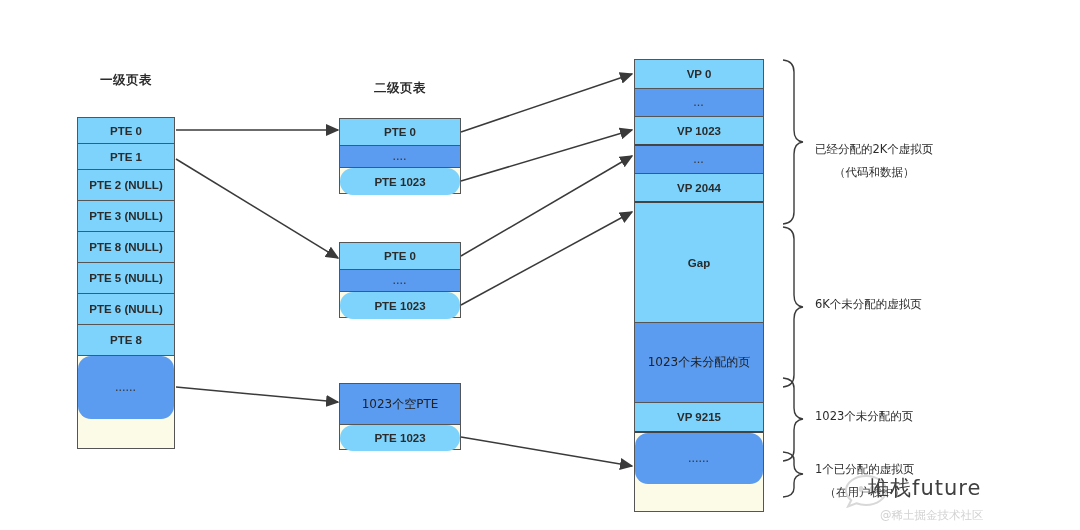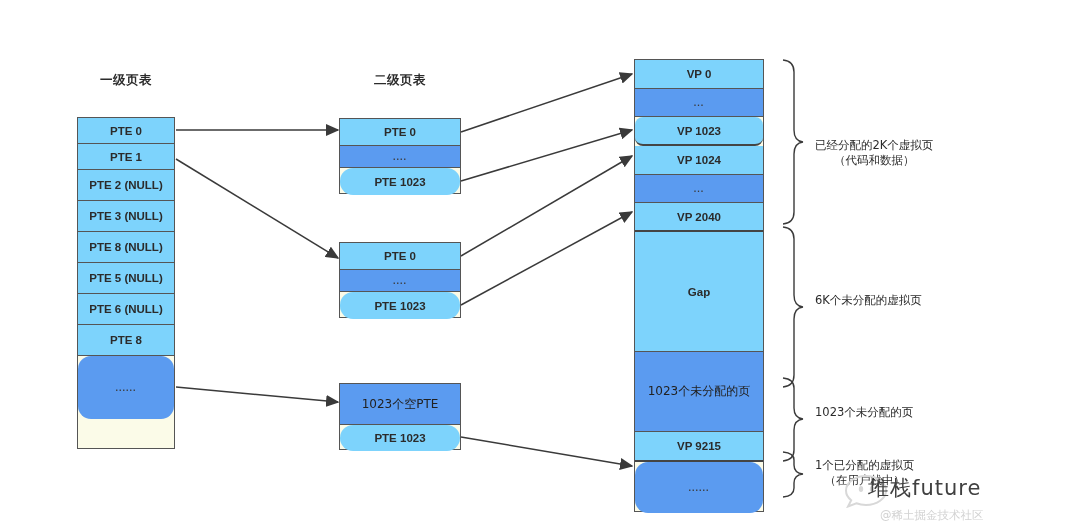--- a/index.html
+++ b/index.html
@@ -17,21 +17,21 @@
     box-sizing:border-box;border-bottom:1.3px solid #555;background:#7dd3fc;
     display:flex;align-items:center;justify-content:center;
     font-size:11.5px;font-weight:bold;color:#2b2b2b;white-space:nowrap;
   }
   .cell:last-child{border-bottom:none;border-radius:13px;}
   .cell.blue{background:#5b9bf0;}
   .cell.blue.dots{font-size:9px;color:#3b3b3b;letter-spacing:1px;}
   .cell.cn{font-family:"DejaVu Sans","Liberation Sans",sans-serif;font-weight:normal;font-size:12px;color:#222;}
   .cell.thick{border-bottom:2.4px solid #444;}
   .note{
-    position:absolute;font-size:11.5px;color:#2b2b2b;line-height:15px;
+    position:absolute;font-size:11.5px;color:#2b2b2b;line-height:23px;
     font-family:"DejaVu Sans","Liberation Sans",sans-serif;white-space:pre-line;
   }
   .wm{position:absolute;pointer-events:none;}
   .wm-main{
     position:absolute;left:868px;top:474px;font-size:21px;color:#404040;
     font-family:"DejaVu Sans","Liberation Sans",sans-serif;letter-spacing:1px;white-space:nowrap;
   }
   .wm-sub{
     position:absolute;left:880px;top:508px;font-size:11.5px;color:#d2d2d2;
     font-family:"DejaVu Sans","Liberation Sans",sans-serif;white-space:nowrap;
@@ -68,21 +68,21 @@
 
   <g stroke="#3a3a3a" stroke-width="1.4" fill="none">
     <path d="M783,60 q11,1 11,12 v58 q0,11 9,12 q-9,1 -9,12 v58 q0,11 -11,12"></path>
     <path d="M783,227 q11,1 11,12 v56 q0,11 9,12 q-9,1 -9,12 v56 q0,11 -11,12"></path>
     <path d="M783,378 q11,1 11,10 v20 q0,10 9,11 q-9,1 -9,11 v20 q0,10 -11,11"></path>
     <path d="M783,452 q11,1 11,8 v5 q0,8 9,9 q-9,1 -9,9 v5 q0,8 -11,9"></path>
   </g>
 </svg>
 
 <div class="ttl" style="left:77px;top:72px;width:98px;">一级页表</div>
-<div class="ttl" style="left:339px;top:72px;width:122px;">二级页表</div>
+<div class="ttl" style="left:339px;top:80px;width:122px;">二级页表</div>
 <div class="ttl" style="left:634px;top:22px;width:130px;margin-top:42px;">虚拟内存</div>
 
 <div class="tbl" id="t-l1" style="left:77px;top:117px;width:98px;height:332px;">
     <div class="cell" style="height: 26px;">PTE 0</div>
     <div class="cell" style="height: 26px;">PTE 1</div>
     <div class="cell" style="height: 31px;">PTE 2 (NULL)</div>
     <div class="cell" style="height: 31px;">PTE 3 (NULL)</div>
     <div class="cell" style="height: 31px;">PTE 8 (NULL)</div>
     <div class="cell" style="height: 31px;">PTE 5 (NULL)</div>
     <div class="cell" style="height: 31px;">PTE 6 (NULL)</div>
@@ -101,24 +101,23 @@
     <div class="cell" style="height: 27px;">PTE 1023</div>
   </div>
 <div class="tbl" id="t-l2-2" style="left:339px;top:383px;width:122px;height:67px;">
     <div class="cell blue cn" style="height: 41px;">1023个空PTE</div>
     <div class="cell" style="height: 26px;">PTE 1023</div>
   </div>
 
 <div class="tbl" id="t-vm" style="left:634px;top:59px;width:130px;height:453px;">
     <div class="cell" style="height: 29px;">VP 0</div>
     <div class="cell blue dots" style="height: 28px;">...</div>
-    <div class="cell thick" style="height: 29px; border-radius: 8px;">VP 1023</div>
-    <div class="cell" style="height: 29px;">VP 1024</div>
+    <div class="cell thick" style="height: 29px;">VP 1023</div>
     <div class="cell blue dots" style="height: 28px;">...</div>
-    <div class="cell thick" style="height: 29px;">VP 2040</div>
+    <div class="cell thick" style="height: 29px;">VP 2044</div>
     <div class="cell" style="height: 120px;">Gap</div>
     <div class="cell blue cn" style="height: 80px;">1023个未分配的页</div>
     <div class="cell thick" style="height: 30px;">VP 9215</div>
     <div class="cell blue dots" style="height: 51px;">......</div>
   </div>
 
 <div class="note" style="left:815px;top:138px;text-align:center;">已经分配的2K个虚拟页
 （代码和数据）</div>
 <div class="note" style="left:815px;top:293px;">6K个未分配的虚拟页</div>
 <div class="note" style="left:815px;top:405px;">1023个未分配的页</div>

